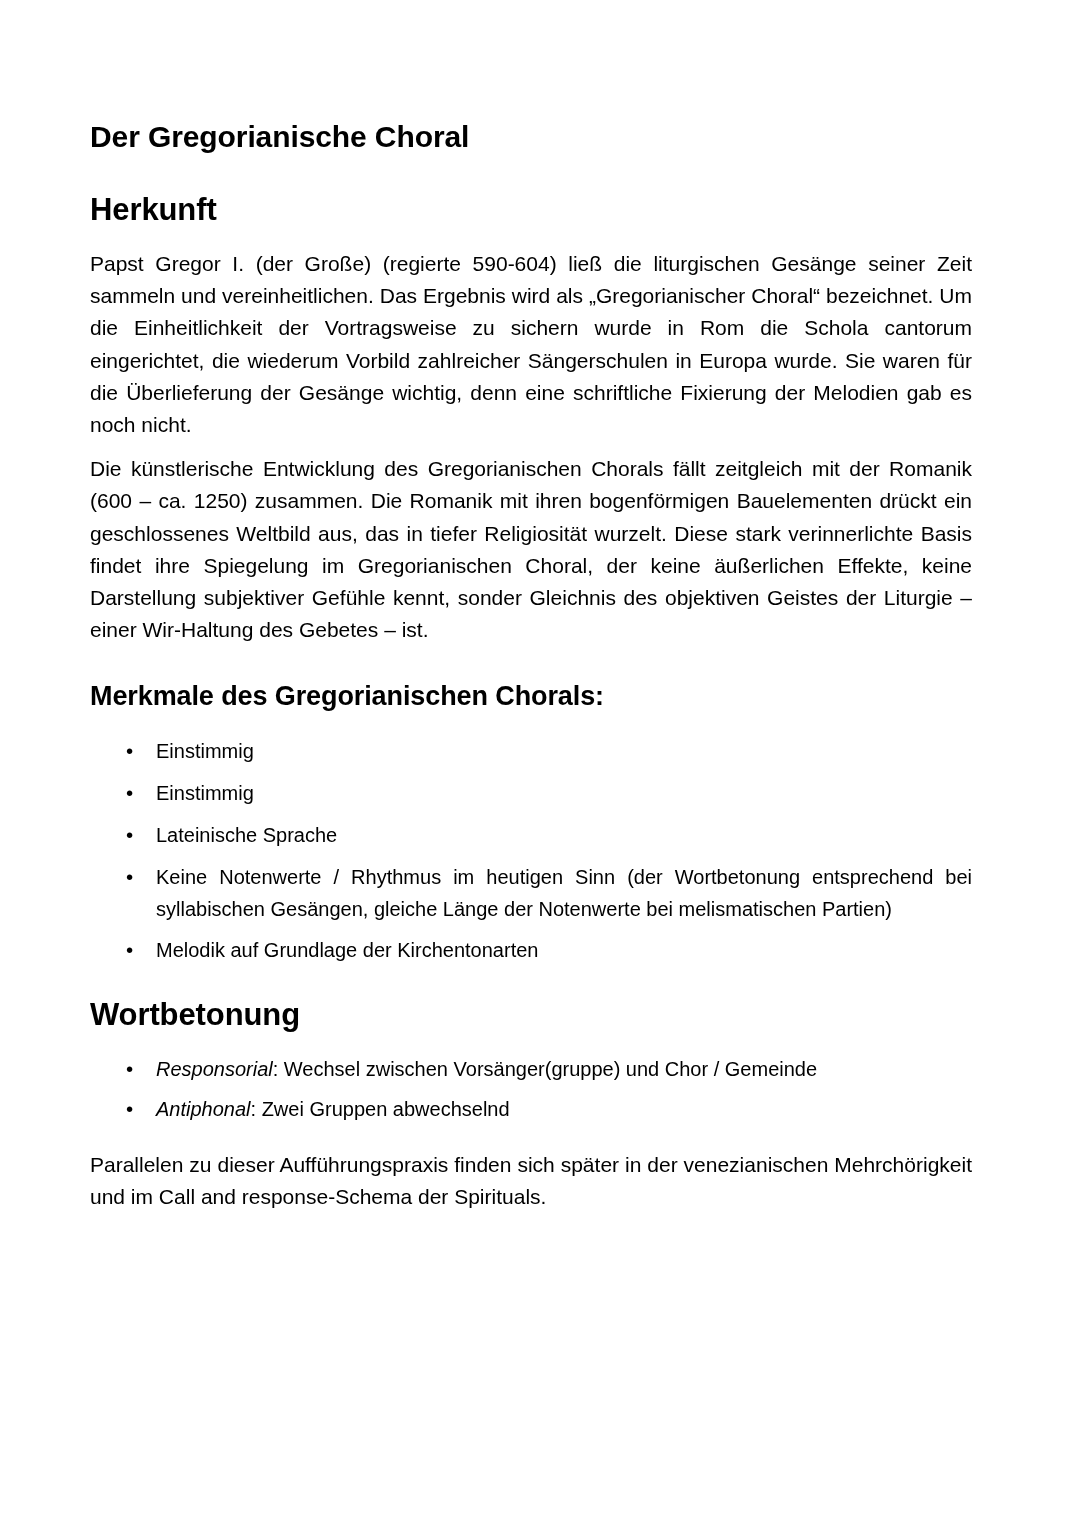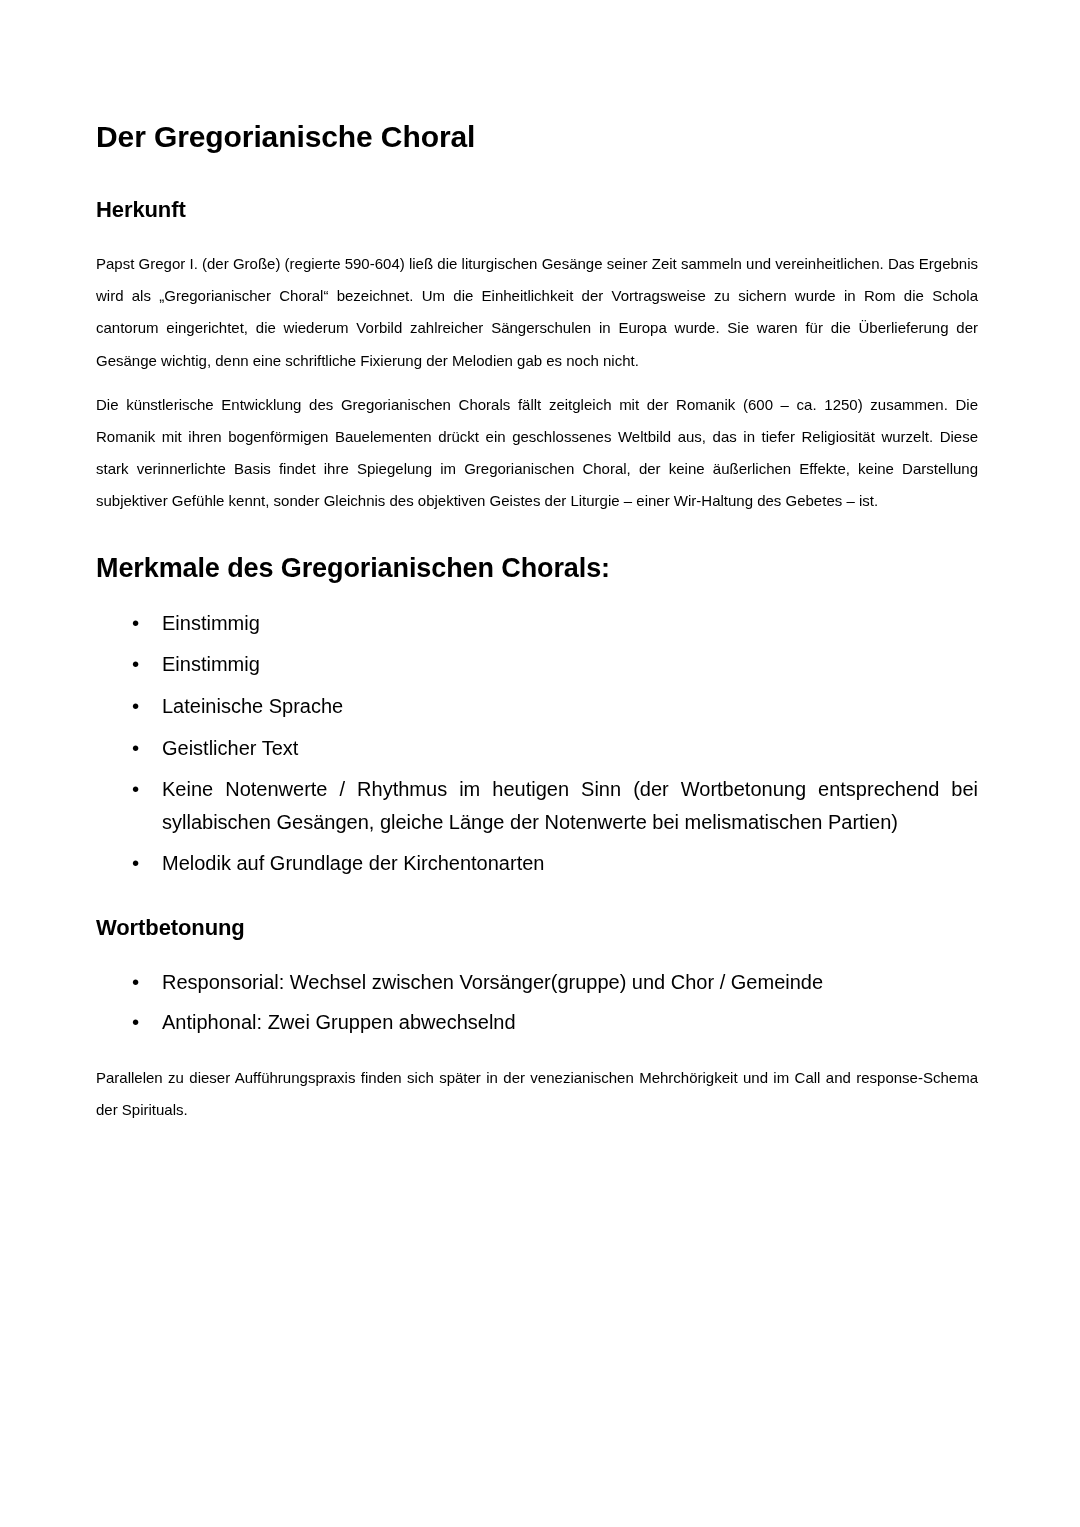--- a/index.html
+++ b/index.html
@@ -18,56 +18,56 @@
   .page {
     position: relative;
     width: 1080px;
     height: 1527px;
     background: #ffffff;
     box-sizing: border-box;
   }
 
   .content {
     position: absolute;
-    left: 96px;
+    left: 90px;
     top: 118px;
     width: 882px;
   }
 
   h1.doc-title {
     font-size: 30px;
     font-weight: bold;
     line-height: 38px;
     margin: 0 0 0 0;
     letter-spacing: -0.1px;
   }
 
   h2.section-heading {
-    font-size: 22px;
+    font-size: 31px;
     font-weight: bold;
     line-height: 32px;
     margin: 0;
     letter-spacing: -0.1px;
   }
 
   h2.section-heading.big {
     font-size: 27px;
     line-height: 34px;
   }
 
   .spacer-title-h2 { height: 38px; }
   .spacer-h2-p    { height: 22px; }
   .spacer-p-p     { height: 12px; }
   .spacer-p-h2    { height: 33px; }
   .spacer-h2-list { height: 22px; }
   .spacer-list-h2 { height: 32px; }
   .spacer-list-p  { height: 16px; }
 
   p.body-text {
-    font-size: 15px;
+    font-size: 21px;
     line-height: 32.2px;
     margin: 0;
     text-align: justify;
     text-justify: inter-word;
     hyphens: manual;
   }
 
   ul.bullet-list {
     list-style: none;
     margin: 0;
@@ -95,20 +95,21 @@
     top: 0;
     font-size: 20.5px;
     line-height: 32.2px;
   }
 
   ul.bullet-list.tight > li {
     margin-bottom: 8px;
   }
 
   .term-italic {
+    font-style: italic;
   }
 
   .li-text {
     display: inline;
   }
 </style>
 </head>
 <body>
 
 <div class="page">
@@ -138,23 +139,20 @@
       <li>
         <span class="li-text">Einstimmig</span>
       </li>
       <li>
         <span class="li-text">Einstimmig</span>
       </li>
       <li>
         <span class="li-text">Lateinische Sprache</span>
       </li>
       <li>
-        <span class="li-text">Geistlicher Text</span>
-      </li>
-      <li>
         <span class="li-text">Keine Notenwerte / Rhythmus im heutigen Sinn (der Wortbetonung entsprechend bei syllabischen Gesängen, gleiche Länge der Notenwerte bei melismatischen Par­tien)</span>
       </li>
       <li>
         <span class="li-text">Melodik auf Grundlage der Kirchentonarten</span>
       </li>
     </ul>
 
     <div class="spacer-list-h2"></div>
 
     <h2 class="section-heading">Wortbetonung</h2>

